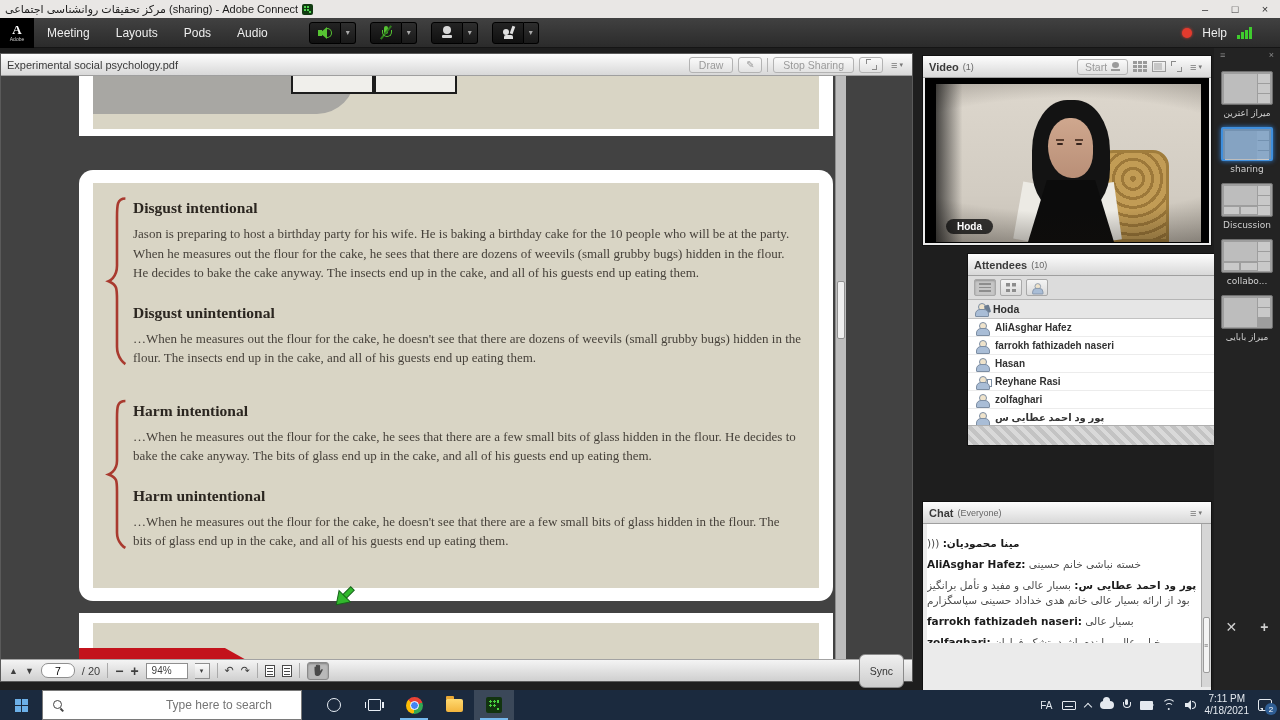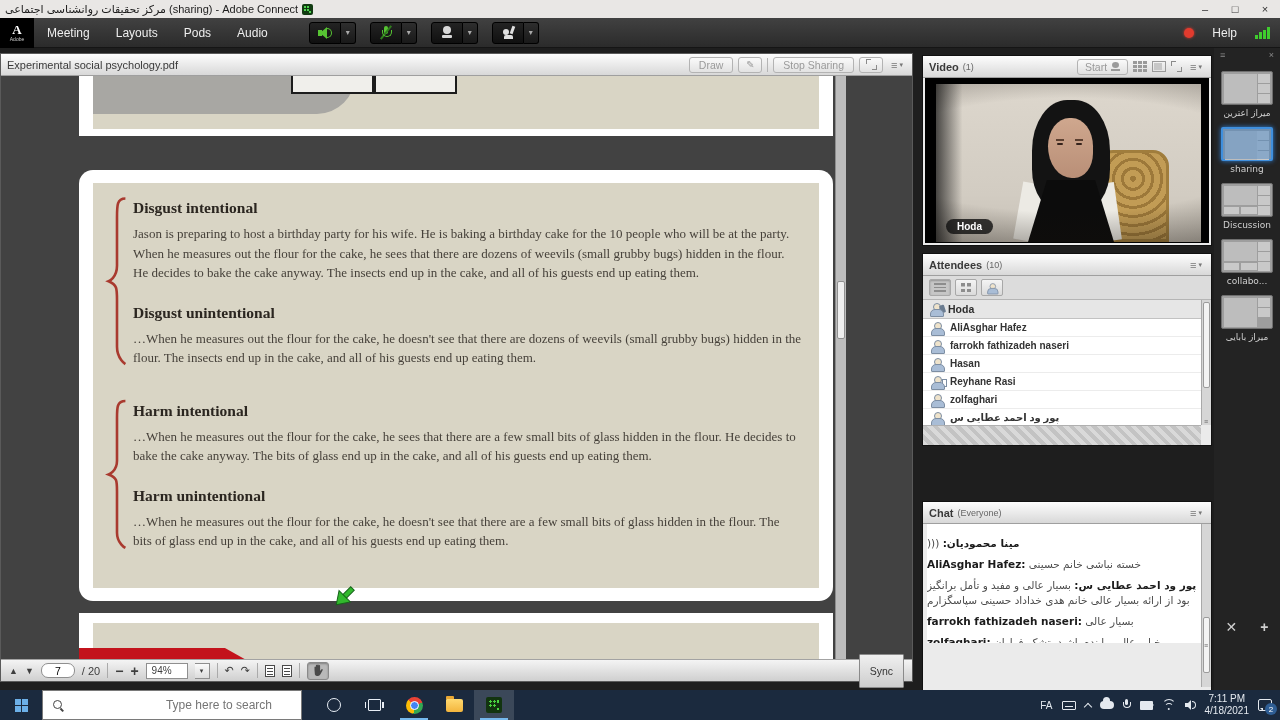--- a/index.html
+++ b/index.html
@@ -44,21 +44,21 @@
   .ic-mic .slash { position:absolute; left:5px; top:-2px; width:2px; height:17px; background:#2f7d1d; transform:rotate(38deg); }
   
   .ic-cam { position:relative; width:12px; height:13px; }
   .ic-cam::before { content:""; position:absolute; left:2px; top:0; width:8px; height:8px; border-radius:50%; background:#d8d8d8; }
   .ic-cam::after { content:""; position:absolute; left:1px; top:9px; width:10px; height:3px; background:#d8d8d8; border-radius:1px; }
   
   .ic-hand { position:relative; width:12px; height:13px; }
   .ic-hand::before { content:""; position:absolute; left:1px; top:3px; width:6px; height:6px; border-radius:50%; background:#e0e0e0; }
   .ic-hand::after { content:""; position:absolute; left:2px; top:9px; width:9px; height:4px; background:#e0e0e0; border-radius:2px 2px 0 0; }
   .ic-hand .arm { position:absolute; right:0; top:0; width:2.5px; height:8px; background:#e0e0e0; transform:rotate(20deg); }
-  .menubar-right { margin-left:auto; display:flex; align-items:center; gap:18px; padding-right:10px; }
+  .menubar-right { margin-left:auto; display:flex; align-items:center; gap:10px; padding-right:28px; }
   .rec-dot { width:10px; height:10px; border-radius:50%; background:#e23b2e; box-shadow:0 0 3px #e23b2e; }
   .help-label { font-size:12px; }
   .ic-signal { display:flex; align-items:flex-end; gap:1px; height:12px; }
   .ic-signal i { display:block; width:3px; background:#3fcc2e; }
 
   
   .share-pod { position:absolute; left:0; top:53px; width:913px; height:629px; background:#424242; border:1px solid #5a5a5a; }
   .pod-header { height:22px; background:linear-gradient(#fdfdfd,#d8d8d8); border-bottom:1px solid #9f9f9f;
     display:flex; align-items:center; font-size:11px; color:#3a3a3a; padding:0 6px; }
   .pod-title { font-weight:bold; }
@@ -112,21 +112,21 @@
     display:flex; align-items:center; gap:7px; padding:0 8px; font-size:11px; color:#3e3e3e; }
   .tb-arrow { font-size:9px; color:#3e3e3e; }
   .page-input { width:34px; height:15px; border:1px solid #8f8f8f; border-radius:7px; text-align:center; font-size:10.5px; background:#fff; }
   .tb-sep { width:1px; height:15px; background:#aaa; }
   .tb-glyph { font-size:14px; font-weight:bold; }
   .zoom-box { width:42px; height:16px; border:1px solid #8f8f8f; background:#fff; font-size:10px; display:flex; align-items:center; padding-left:5px; }
   .zoom-drop { width:15px; height:16px; border:1px solid #8f8f8f; border-left:none; background:linear-gradient(#fbfbfb,#dcdcdc); font-size:7px; display:flex; align-items:center; justify-content:center; }
   .mini-page { position:relative; width:10px; height:12px; border:1px solid #4a4a4a; background:#fff; }
   .mini-page::before { content:""; position:absolute; left:1px; top:2px; right:1px; height:1px; background:#4a4a4a; box-shadow:0 3px 0 #4a4a4a, 0 6px 0 #4a4a4a; }
   .hand-btn { width:22px; height:18px; background:#b9b9b9; border:1px solid #8a8a8a; border-radius:3px; display:flex; align-items:center; justify-content:center; box-shadow:inset 0 1px 2px rgba(0,0,0,.3); }
-  .sync-btn { margin-left:auto; height:34px; padding:0 10px; background:linear-gradient(#f0f0f0,#cdcdcd); border:1px solid #8a8a8a; border-radius:1px; font-size:10.5px; color:#333; display:flex; align-items:center; }
+  .sync-btn { margin-left:auto; height:34px; padding:0 10px; background:linear-gradient(#f0f0f0,#cdcdcd); border:1px solid #8a8a8a; border-radius:6px; font-size:10.5px; color:#333; display:flex; align-items:center; }
 
   
   .right-col { position:absolute; left:922px; top:48px; width:290px; height:642px; }
   .rpod { position:absolute; left:0; width:290px; background:#ebebeb; border:1px solid #111; }
   .video-pod { top:7px; height:191px; }
   .start-btn { height:16px; padding:0 7px; background:linear-gradient(#fafafa,#e0e0e0); border:1px solid #b3b3b3; border-radius:3px;
     font-size:10.5px; color:#9a9a9a; display:flex; align-items:center; gap:4px; }
   .ic-cam-s { position:relative; width:9px; height:9px; }
   .ic-cam-s::before { content:""; position:absolute; left:1px; top:0; width:7px; height:6px; border-radius:50%; background:#9a9a9a; }
   .ic-cam-s::after { content:""; position:absolute; left:0; top:7px; width:9px; height:2px; background:#9a9a9a; }
@@ -144,21 +144,21 @@
   .shirt-l, .shirt-r { position:absolute; bottom:0; width:34px; height:58px; background:#eceae4; z-index:2; }
   .shirt-l { left:82px; transform:rotate(10deg); } .shirt-r { left:148px; transform:rotate(-8deg); }
   .vest { position:absolute; left:92px; bottom:0; width:86px; height:62px; background:#0c0c0c; clip-path:polygon(22% 0,78% 0,100% 100%,0 100%); z-index:4; }
   .scarf { position:absolute; left:96px; top:16px; width:78px; height:112px; background:#131313; border-radius:45% 45% 38% 38%; z-index:3; }
   .face { position:absolute; left:112px; top:34px; width:45px; height:60px; background:linear-gradient(#cfa78e,#b98f77); border-radius:50% 50% 44% 56%; z-index:5; }
   .face::before { content:""; position:absolute; left:9px; top:25px; width:6px; height:2px; background:#35231c; border-radius:1px; box-shadow:19px 0 0 #35231c; }
   .face::after { content:""; position:absolute; left:8px; top:21px; width:8px; height:1.5px; background:#5b3f30; box-shadow:19px 0 0 #5b3f30; }
   .name-tag { position:absolute; left:10px; bottom:8px; z-index:7; background:rgba(15,15,15,.8); color:#fff; font-size:10px; font-weight:bold;
     padding:2px 11px; border-radius:9px; }
 
-  .attendees-pod { top:205px; height:193px; }
+  .attendees-pod { top:205px; height:193px;margin-left:45px; }
   .att-toolbar { height:24px; background:#dcdcdc; border-bottom:1px solid #b5b5b5; display:flex; align-items:center; gap:4px; padding:0 6px; }
   .att-tbtn { width:22px; height:17px; border:1px solid #a8a8a8; border-radius:2px; background:linear-gradient(#f4f4f4,#dadada); display:flex; align-items:center; justify-content:center; color:#8d8d8d; font-size:9px; }
   .att-tbtn.pressed { background:#c6c6c6; box-shadow:inset 0 1px 2px rgba(0,0,0,.25); }
   .ic-lines { width:12px; height:9px; background:repeating-linear-gradient(#8d8d8d 0 1.5px, transparent 1.5px 3.5px); }
   .ic-quad { width:10px; height:9px; background:
      linear-gradient(#8d8d8d,#8d8d8d) 0 0/4px 3.5px no-repeat, linear-gradient(#8d8d8d,#8d8d8d) 6px 0/4px 3.5px no-repeat,
      linear-gradient(#8d8d8d,#8d8d8d) 0 5.5px/4px 3.5px no-repeat, linear-gradient(#8d8d8d,#8d8d8d) 6px 5.5px/4px 3.5px no-repeat; }
   .host-row { height:19px; background:#e6e6e6; border-bottom:1px solid #c2c2c2; display:flex; align-items:center; gap:6px; padding:0 7px;
     font-size:10.5px; font-weight:bold; color:#2e2e2e; }
   .att-list { position:absolute; left:0; top:65px; right:10px; height:108px; background:#fff; overflow:hidden; }

